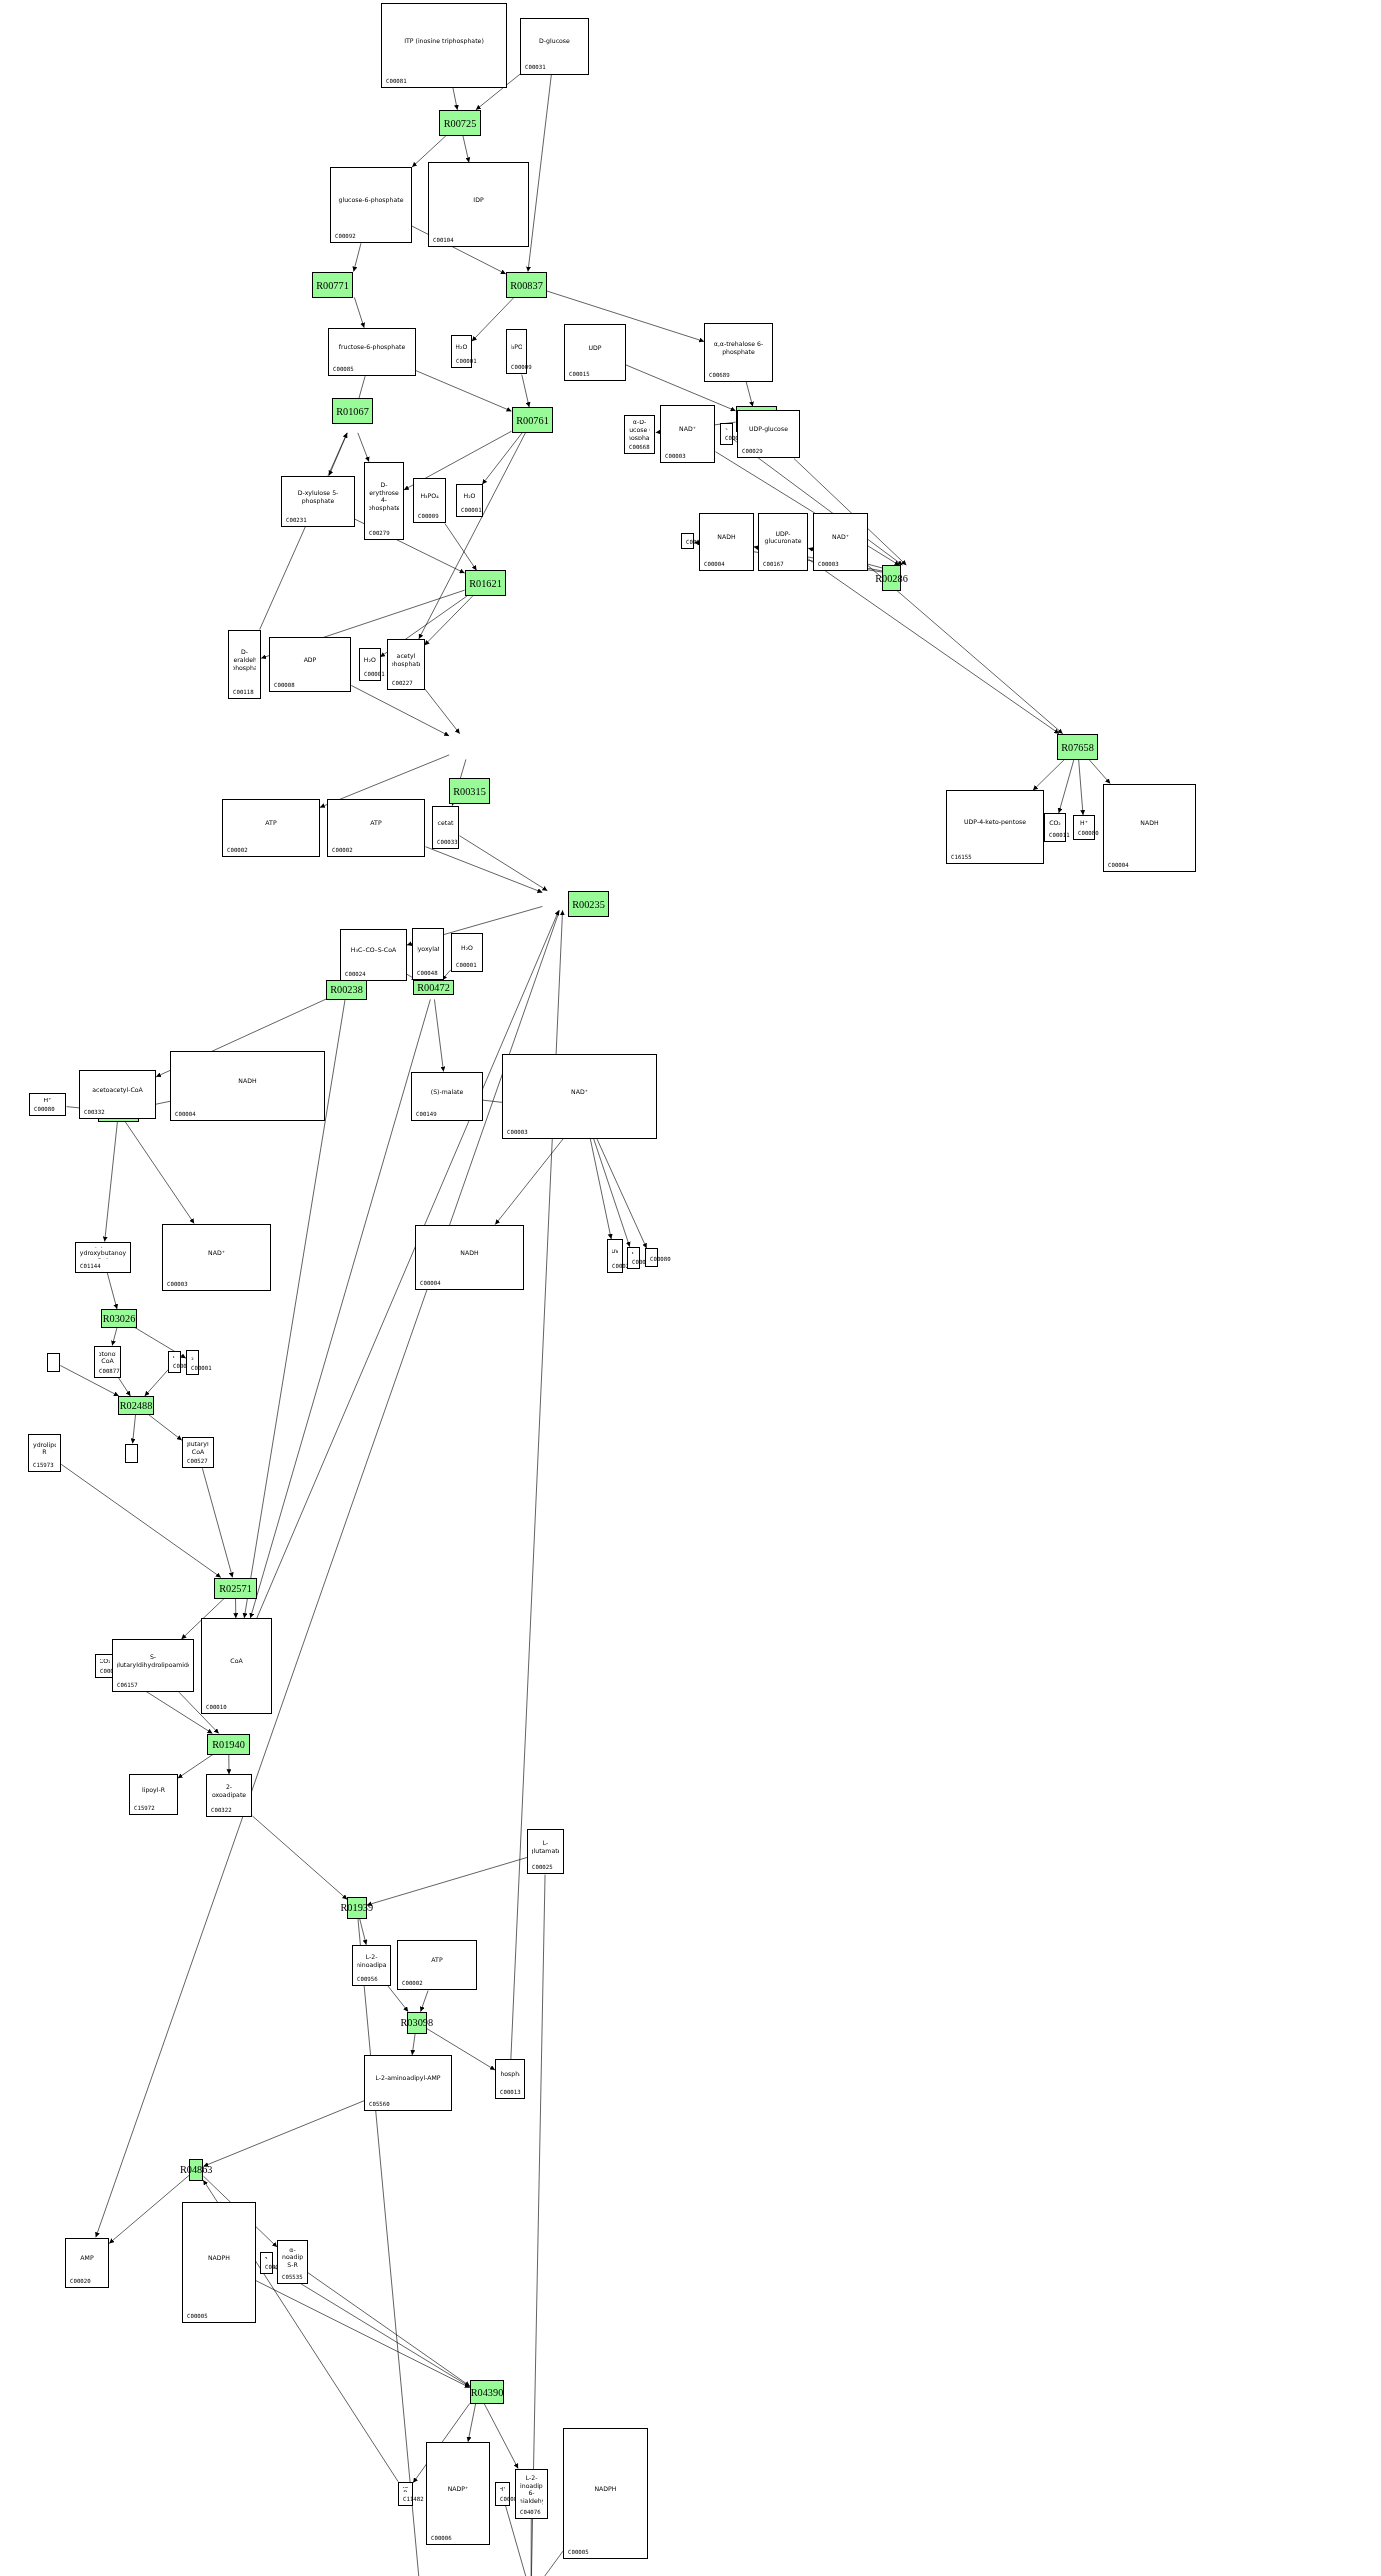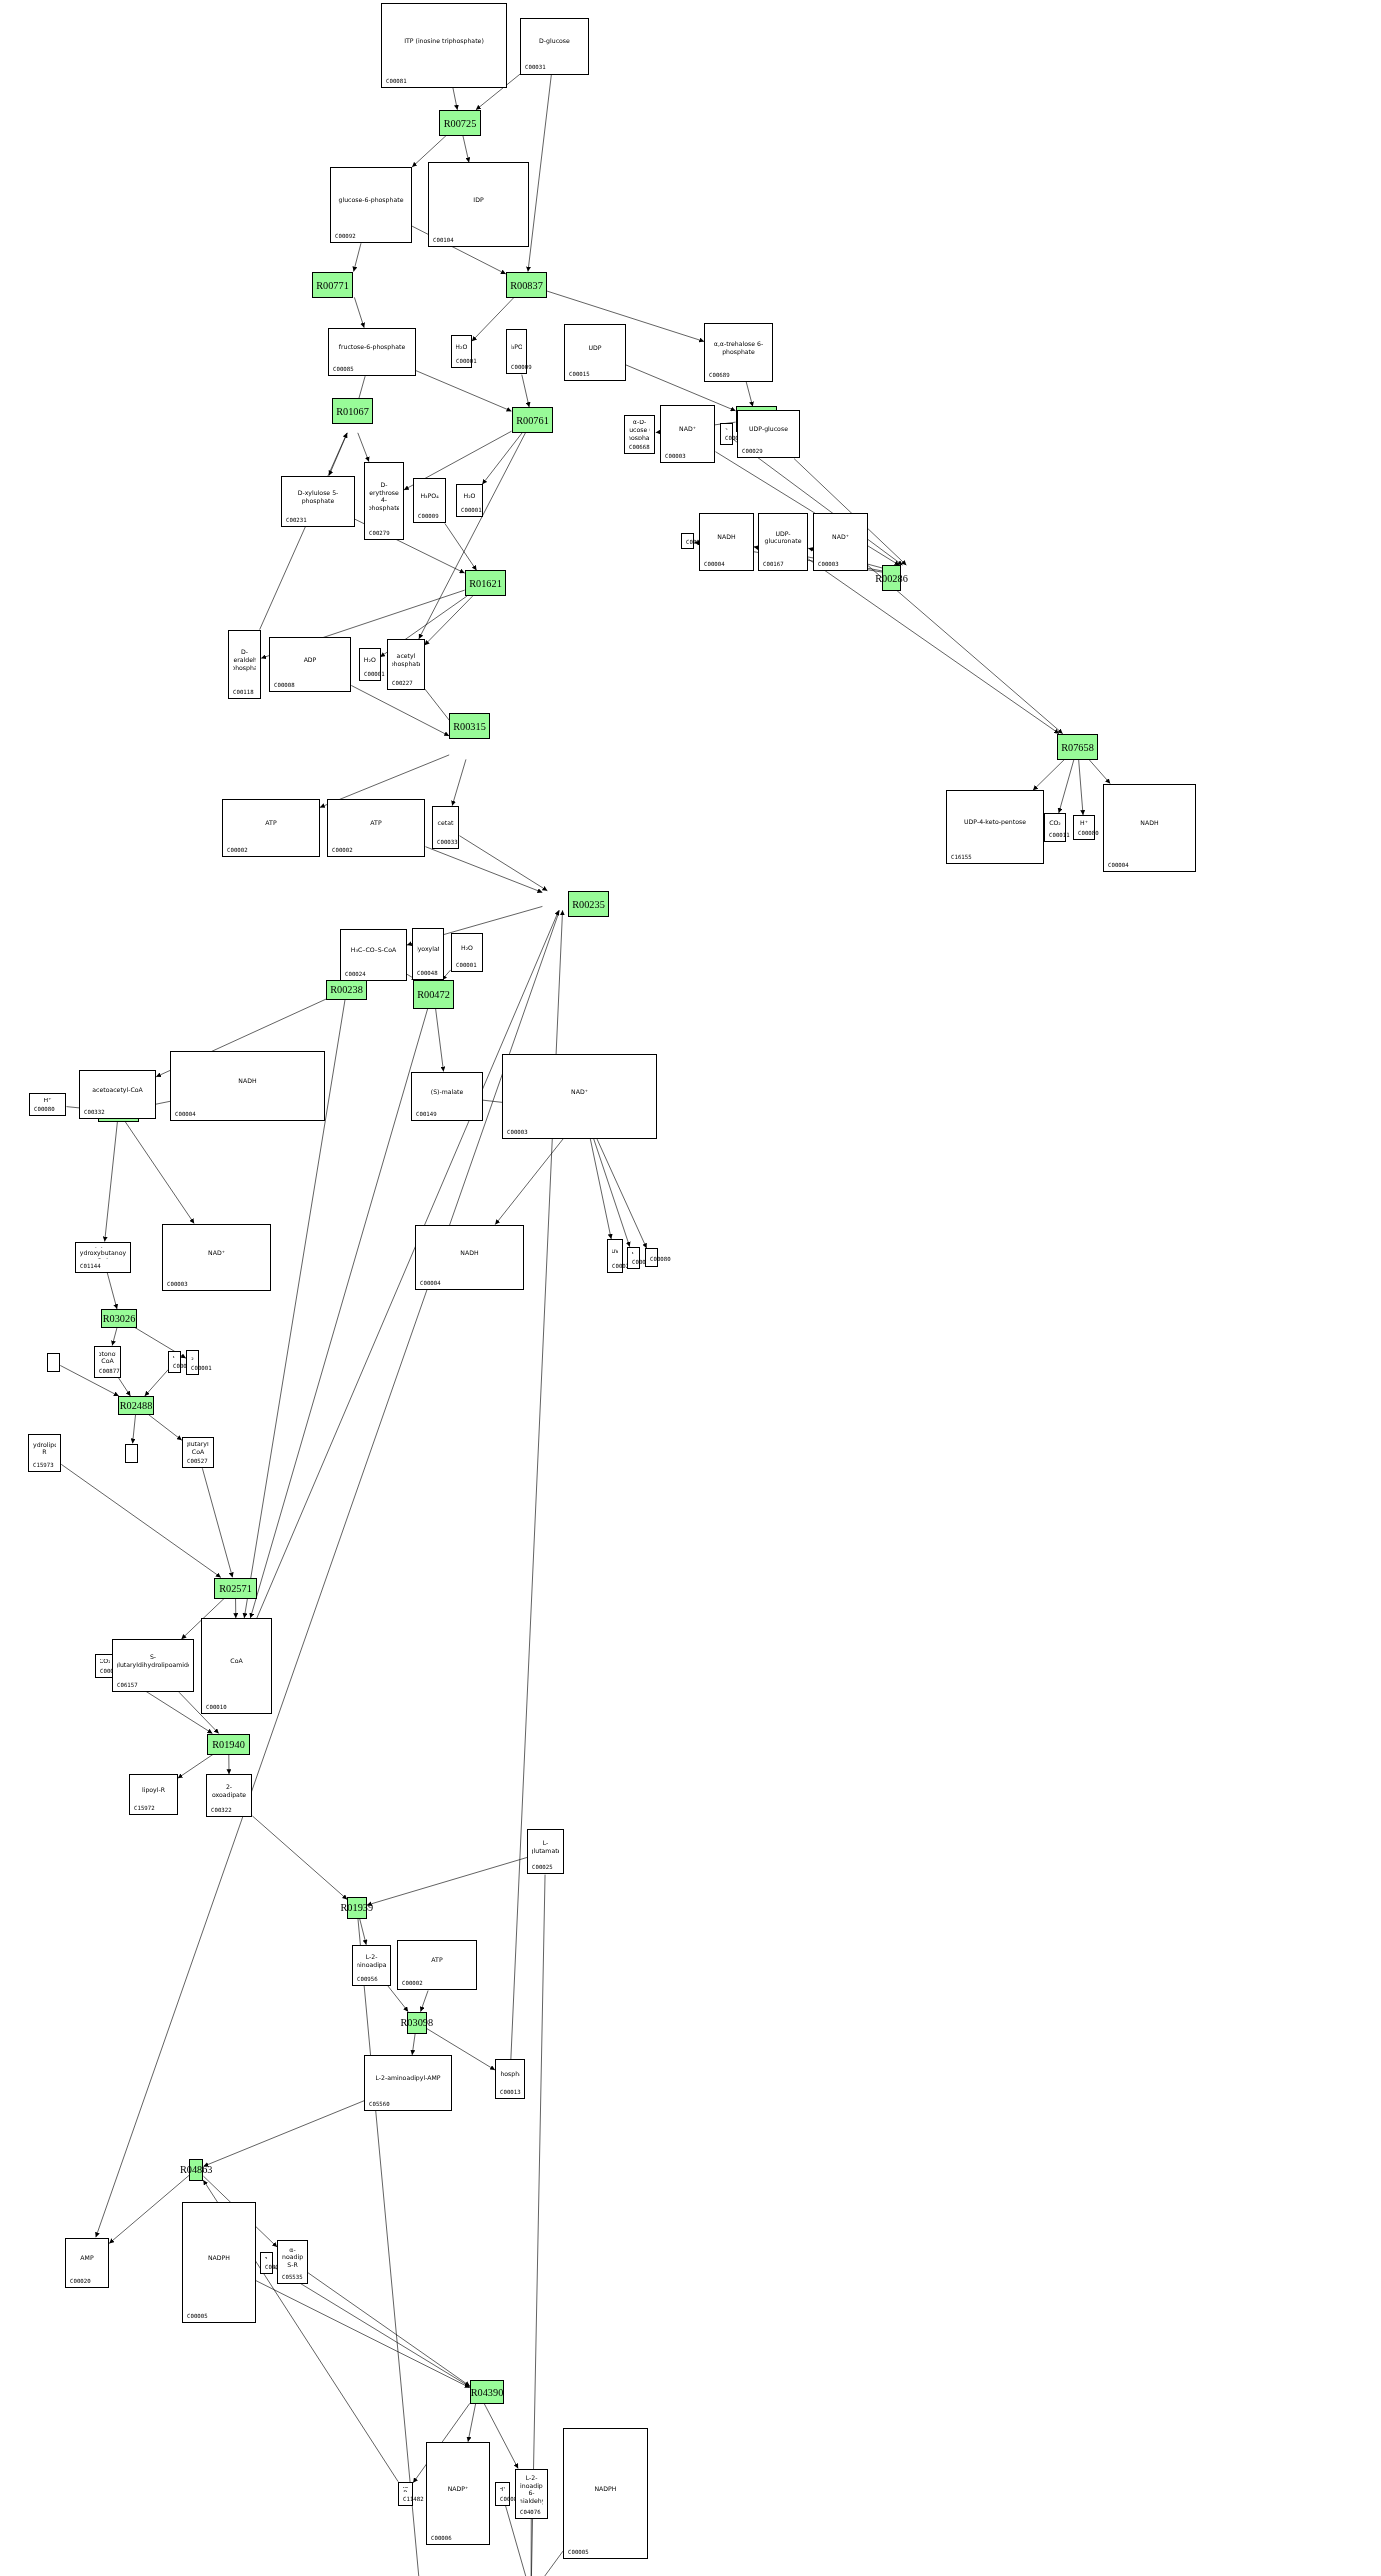--- a/index.html
+++ b/index.html
@@ -146,25 +146,25 @@
     </svg>
 
   <div class="rxn" id="R00725" style="left:439px;top:110px;width:42px;height:26px">R00725</div>
   <div class="rxn" id="R00771" style="left:312px;top:272px;width:41px;height:26px">R00771</div>
   <div class="rxn" id="R00837" style="left:506px;top:272px;width:41px;height:26px">R00837</div>
   <div class="rxn" id="R01067" style="left:332px;top:398px;width:41px;height:26px">R01067</div>
   <div class="rxn" id="R00761" style="left:512px;top:407px;width:41px;height:26px">R00761</div>
   <div class="rxn" id="R02737" style="left:736px;top:406px;width:41px;height:26px">R02737</div>
   <div class="rxn" id="R01621" style="left:465px;top:570px;width:41px;height:26px">R01621</div>
   <div class="rxn" id="R00286" style="left:882px;top:565px;width:19px;height:26px">R00286</div>
-  <div class="rxn" id="R00315" style="left:449px;top:713px;width:41px;height:26px">R00315</div>
+  <div class="rxn" id="R00315" style="left:449px;top:778px;width:41px;height:26px">R00315</div>
   <div class="rxn" id="R07658" style="left:1057px;top:734px;width:41px;height:26px">R07658</div>
   <div class="rxn" id="R00235" style="left:568px;top:891px;width:41px;height:26px">R00235</div>
   <div class="rxn" id="R00238" style="left:326px;top:980px;width:41px;height:19.6px">R00238</div>
-  <div class="rxn" id="R00472" style="left:413px;top:980px;width:41px;height:29px">R00472</div>
+  <div class="rxn" id="R00472" style="left:413px;top:980px;width:41px;height:15px">R00472</div>
   <div class="rxn" id="R01975" style="left:98px;top:1102px;width:41px;height:19.6px">R01975</div>
   <div class="rxn" id="R00214" style="left:564px;top:1102px;width:41px;height:19.6px">R00214</div>
   <div class="rxn" id="R03026" style="left:101px;top:1309px;width:36px;height:18.5px">R03026</div>
   <div class="rxn" id="R02488" style="left:118px;top:1396px;width:36px;height:18.5px">R02488</div>
   <div class="rxn" id="R02571" style="left:214px;top:1578px;width:43px;height:20.6px">R02571</div>
   <div class="rxn" id="R01940" style="left:207px;top:1734px;width:43px;height:20.6px">R01940</div>
   <div class="rxn" id="R01939" style="left:347px;top:1897px;width:19.6px;height:21.6px">R01939</div>
   <div class="rxn" id="R03098" style="left:407px;top:2012px;width:19.6px;height:21.6px">R03098</div>
   <div class="rxn" id="R04863" style="left:189px;top:2159px;width:14.4px;height:21.6px">R04863</div>
   <div class="rxn" id="R04390" style="left:470px;top:2380px;width:34px;height:24px">R04390</div>

